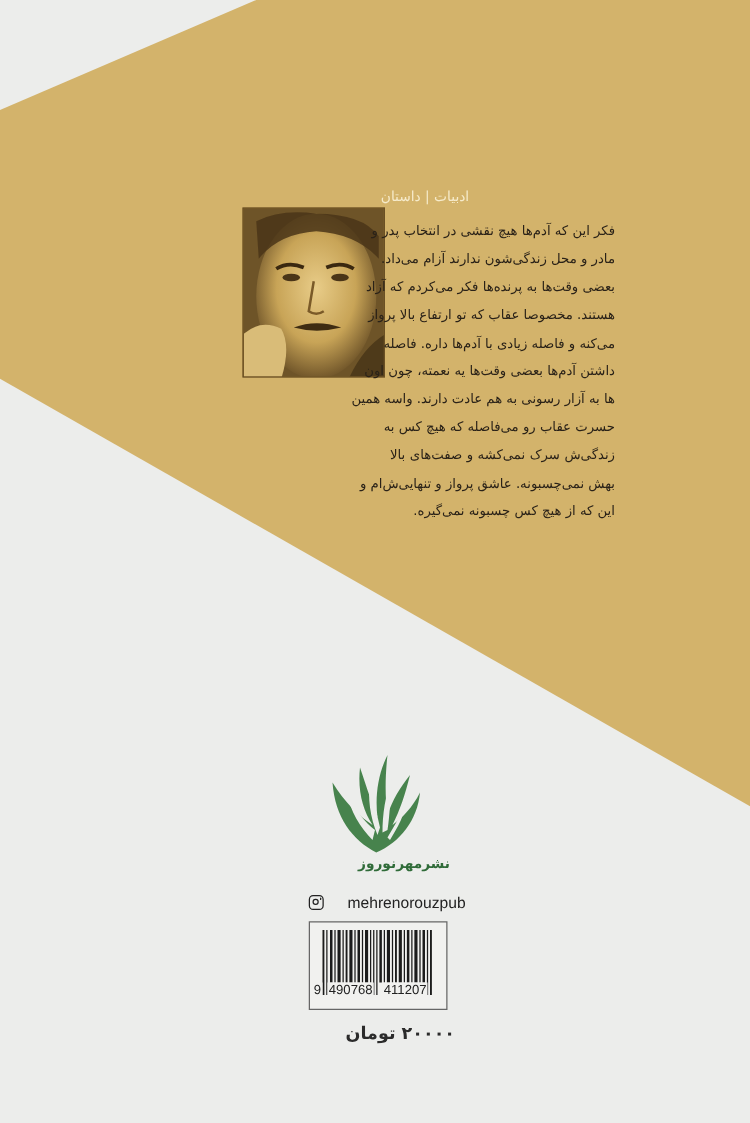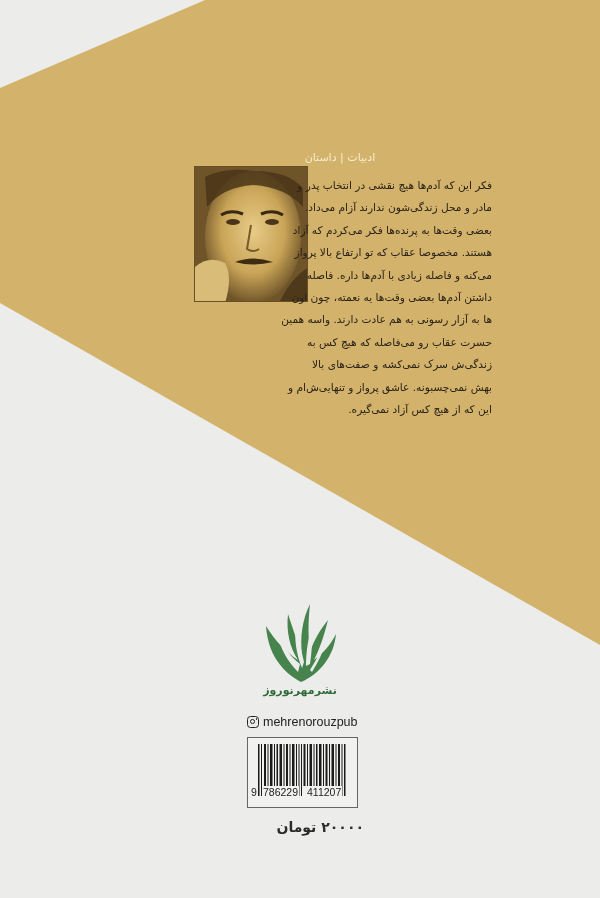--- a/index.html
+++ b/index.html
@@ -66,34 +66,33 @@
       left: 262px;
       top: 602px;
       width: 78px;
       height: 82px;
     }
     .publisher {
       position: absolute;
       left: 240px;
       top: 684px;
       width: 120px;
-      text-align: center;
       direction: rtl;
       color: #2F6B38;
       font-weight: bold;
       font-size: 11px;
     }
     .insta {
       position: absolute;
       left: 247px;
       top: 714px;
       height: 16px;
       display: flex;
       align-items: center;
-      gap: 4px;
+      gap: 19px;
       color: #222;
       font-size: 12.5px;
       font-family: "Liberation Sans", sans-serif;
     }
     .insta-icon {
       width: 12px;
       height: 12px;
       border: 1.6px solid #222;
       border-radius: 3.5px;
       box-sizing: border-box;
@@ -195,21 +194,21 @@
   <span class="line">فکر این که آدم‌ها هیچ نقشی در انتخاب پدر و</span>
   <span class="line">مادر و محل زندگی‌شون ندارند آزام می‌داد.</span>
   <span class="line">بعضی وقت‌ها به پرنده‌ها فکر می‌کردم که آزاد</span>
   <span class="line">هستند. مخصوصا عقاب که تو ارتفاع بالا پرواز</span>
   <span class="line">می‌کنه و فاصله زیادی با آدم‌ها داره. فاصله</span>
   <span class="line">داشتن آدم‌ها بعضی وقت‌ها یه نعمته، چون اون</span>
   <span class="line">ها به آزار رسونی به هم عادت دارند. واسه همین</span>
   <span class="line">حسرت عقاب رو می‌فاصله که هیچ کس به</span>
   <span class="line">زندگی‌ش سرک نمی‌کشه و صفت‌های بالا</span>
   <span class="line">بهش نمی‌چسبونه. عاشق پرواز و تنهایی‌ش‌ام و</span>
-  <span class="line last">این که از هیچ کس آزاد نمی‌گیره.</span>
+  <span class="line last">این که از هیچ کس چسبونه نمی‌گیره.</span>
 </div>
 
 <svg class="logo" viewBox="0 0 78 82" width="78" height="82">
   <g fill="#3E7D45">
     <path d="M39 80 C20 70 6 52 4 24 C14 40 24 50 36 58 C28 46 24 30 26 12 C32 30 36 42 40 52 C38 36 40 18 48 2 C46 20 46 36 48 50 C52 38 58 28 66 18 C62 34 58 46 52 58 C60 52 68 44 74 32 C72 54 58 72 39 80 Z" opacity="0.95"></path>
   </g>
   <g fill="#ECEDEB">
     <path d="M36 70 C26 60 18 46 16 34 C22 46 30 56 38 62 Z"></path>
     <path d="M40 66 C34 52 32 36 34 22 C36 38 40 50 42 60 Z"></path>
     <path d="M44 64 C44 50 46 34 52 20 C50 36 50 50 48 62 Z"></path>
@@ -253,18 +252,18 @@
       <rect x="74" y="0" width="1" height="42"></rect>
       <rect x="76.5" y="0" width="2.5" height="42"></rect>
       <rect x="80.5" y="0" width="1" height="42"></rect>
       <rect x="83" y="0" width="2" height="42"></rect>
       <rect x="86.5" y="0" width="1" height="52"></rect>
       <rect x="89" y="0" width="1.5" height="52"></rect>
     </g>
   </svg>
   <div class="isbn">
     <span style="left:2px;">9</span>
-    <span style="left:14px;">786229</span>
+    <span style="left:14px;">490768</span>
     <span style="left:58px;">411207</span>
   </div>
 </div>
 
 <div class="price">۲۰۰۰۰ تومان</div>
 
 </body></html>

